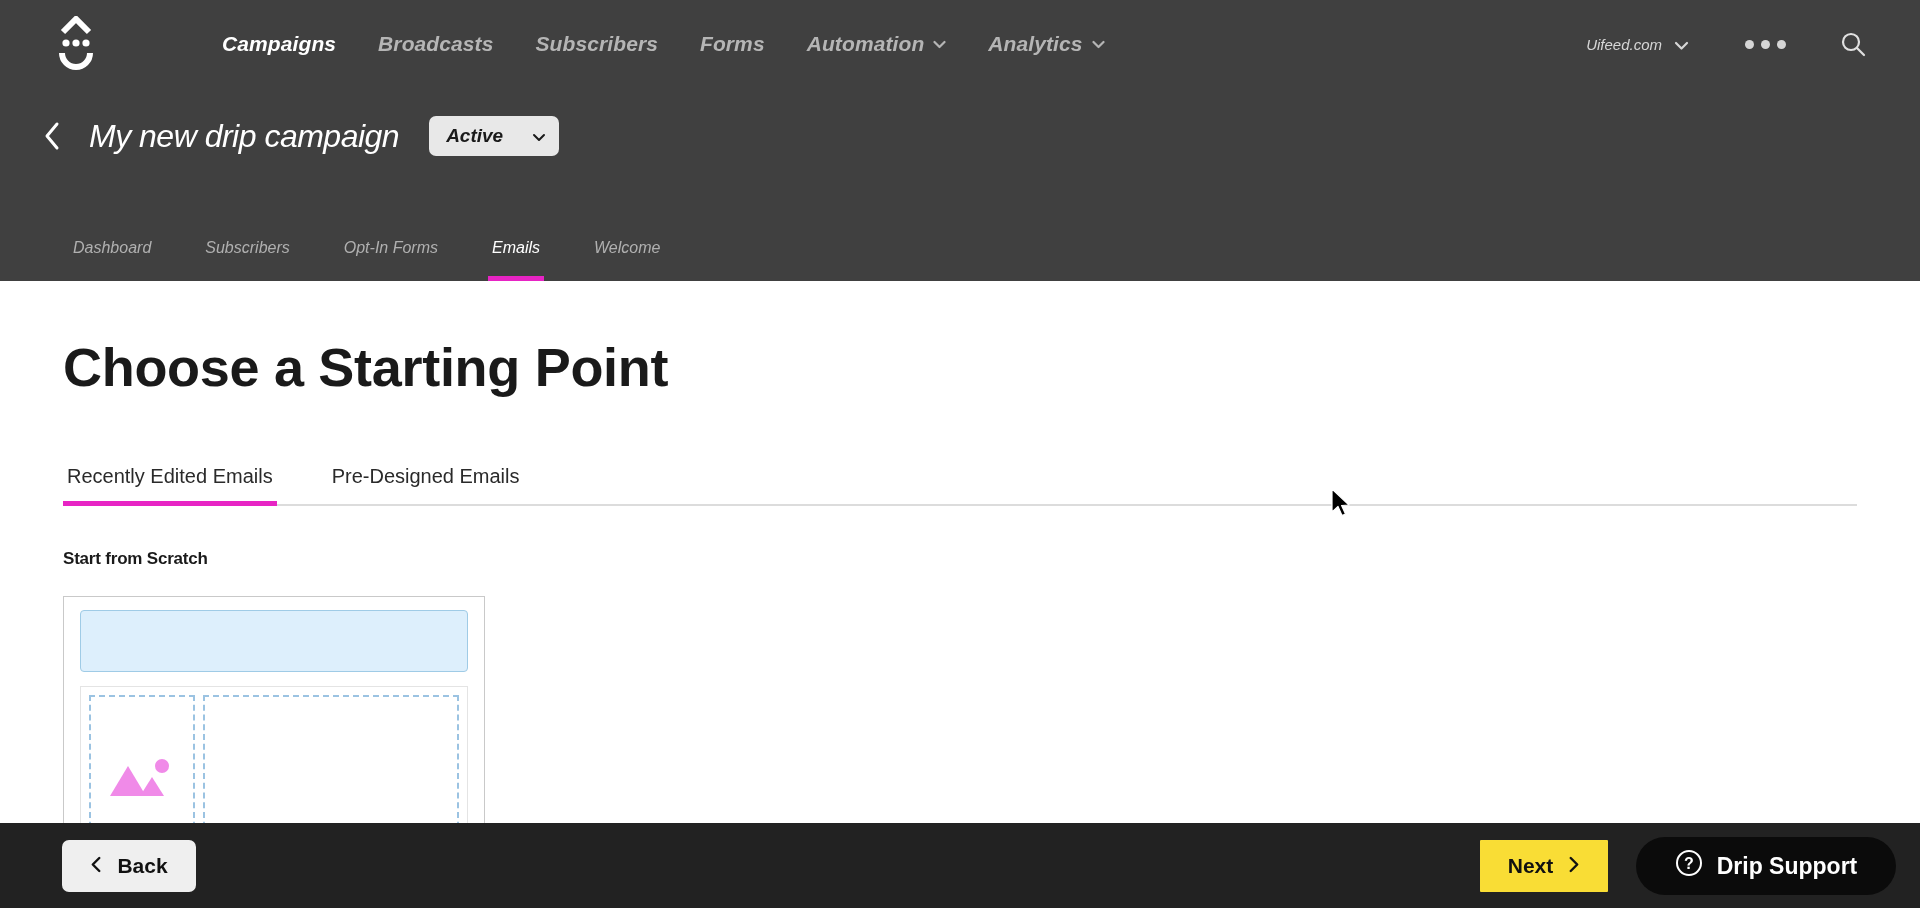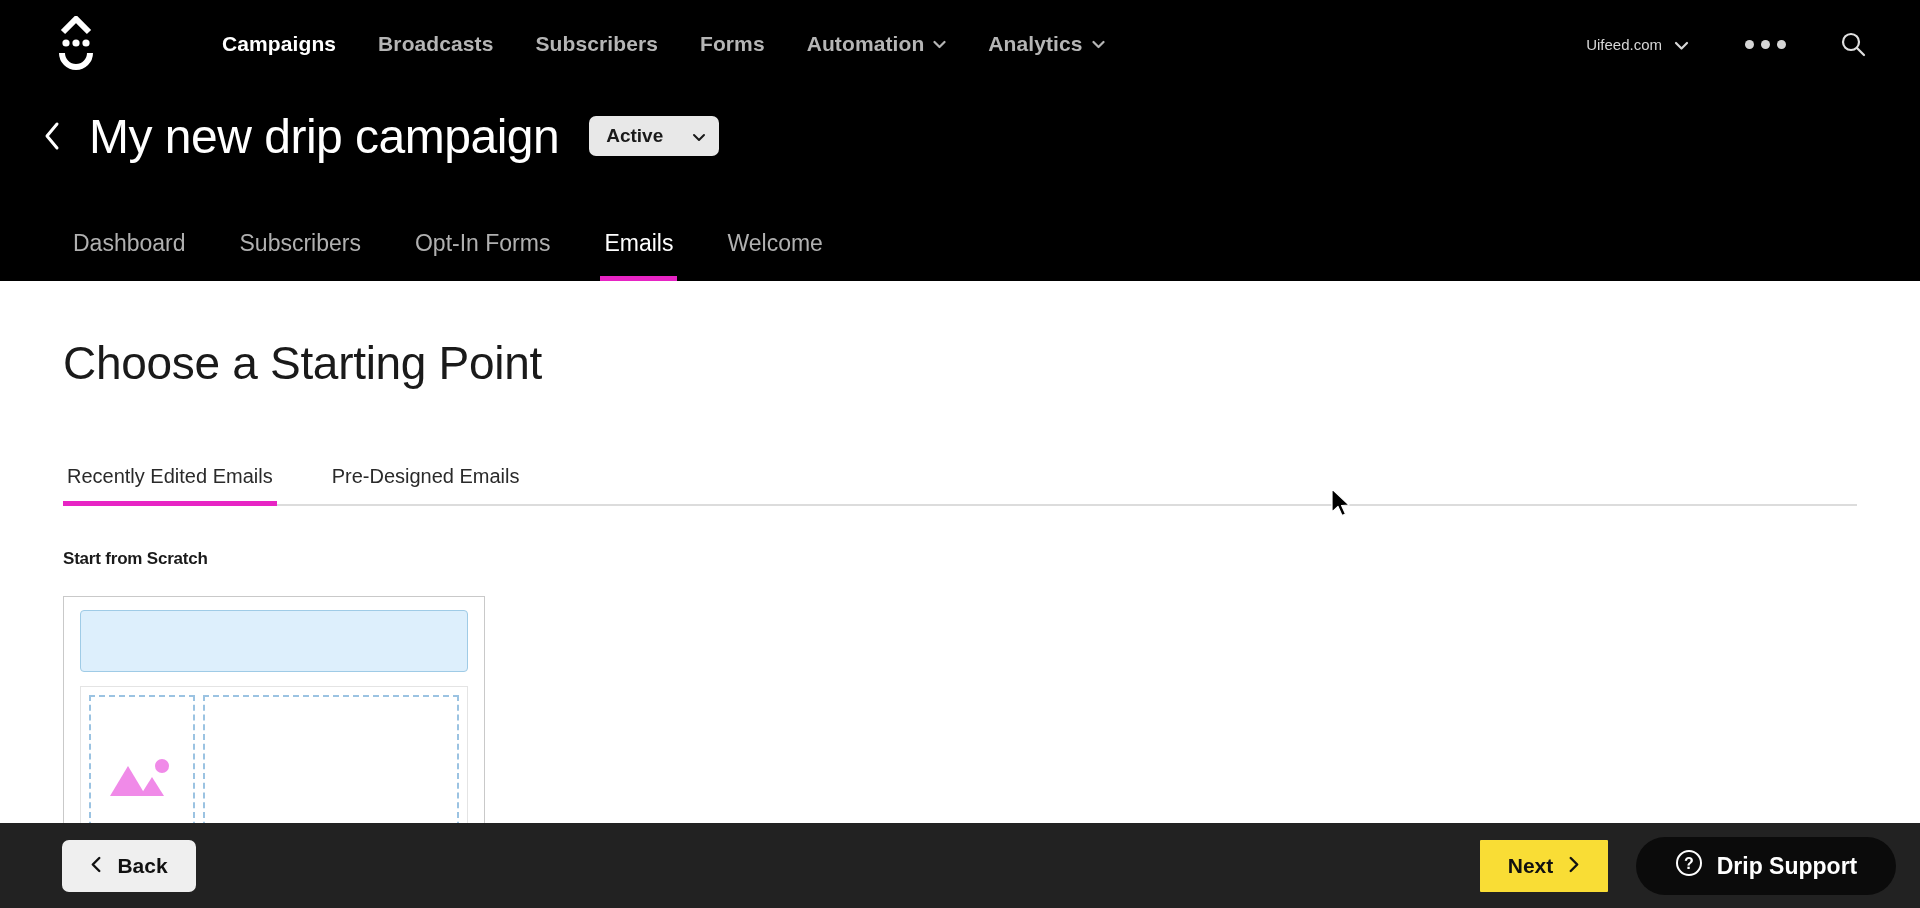--- a/index.html
+++ b/index.html
@@ -7,21 +7,22 @@
     width: 1920px; height: 908px;
     background: #ffffff;
     font-family: "Liberation Sans", sans-serif;
     overflow: hidden;
   }
 
   
   .top-header {
     position: absolute; top: 0; left: 0;
     width: 1920px; height: 281px;
-    background: #000000;
+    background: #404040;
+    font-style: italic;
   }
 
   .nav-bar {
     position: absolute; top: 0; left: 0;
     width: 1920px; height: 88px;
     display: flex; align-items: center;
   }
 
   .logo {
     margin-left: 50px;
@@ -87,21 +88,21 @@
   }
   .back-chevron {
     margin-left: 42px;
     width: 22px; height: 32px;
     display: flex; align-items: center; justify-content: center;
     cursor: pointer;
   }
   .campaign-title {
     margin-left: 25px;
     color: #ffffff;
-    font-size: 48px;
+    font-size: 32px;
     font-weight: 400;
     letter-spacing: -0.5px;
     white-space: nowrap;
   }
   .status-badge {
     margin-left: 30px;
     background: #e8e8e8;
     color: #1a1a1a;
     font-size: 19px;
     font-weight: 700;
@@ -112,21 +113,21 @@
   }
 
   
   .sub-tabs {
     position: absolute; top: 218px; left: 46px;
     display: flex; align-items: flex-end;
     height: 63px;
   }
   .sub-tab {
     color: #b0b0b0;
-    font-size: 23px;
+    font-size: 16px;
     font-weight: 400;
     padding: 0 27px 24px 27px;
     position: relative;
     cursor: pointer;
     white-space: nowrap;
   }
   .sub-tab.active { color: #ffffff; }
   .sub-tab.active::after {
     content: "";
     position: absolute;
@@ -140,22 +141,22 @@
     position: absolute;
     top: 281px; left: 0;
     width: 1920px; height: 542px;
     background: #ffffff;
     overflow: hidden;
   }
 
   .page-title {
     position: absolute;
     left: 63px; top: 55px;
-    font-size: 46px;
-    font-weight: 400;
+    font-size: 54px;
+    font-weight: 700;
     color: #1a1a1a;
     letter-spacing: -0.3px;
   }
 
   .seg-tabs {
     position: absolute;
     left: 63px; top: 170px;
     width: 1794px;
     border-bottom: 2px solid #dcdcdc;
     display: flex;

